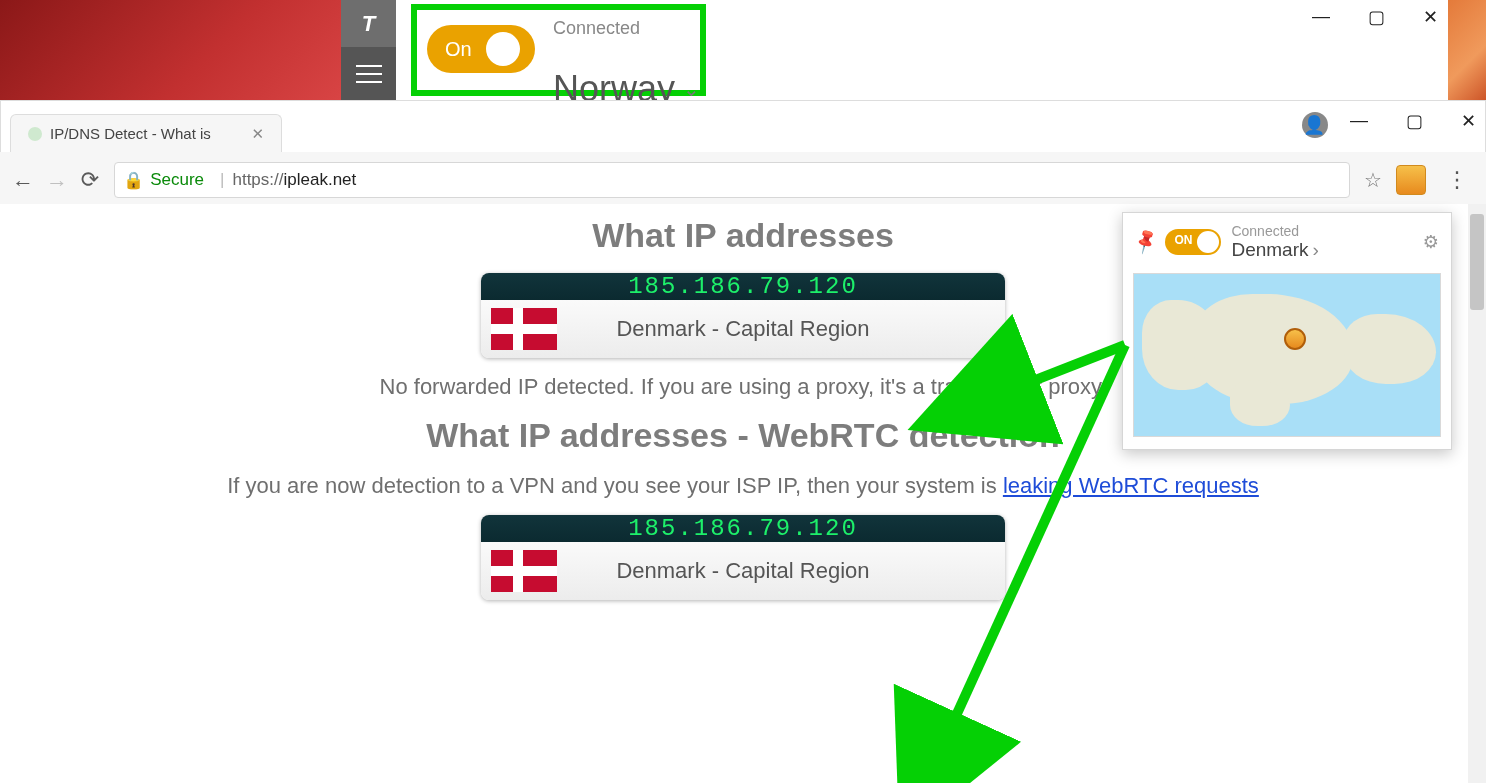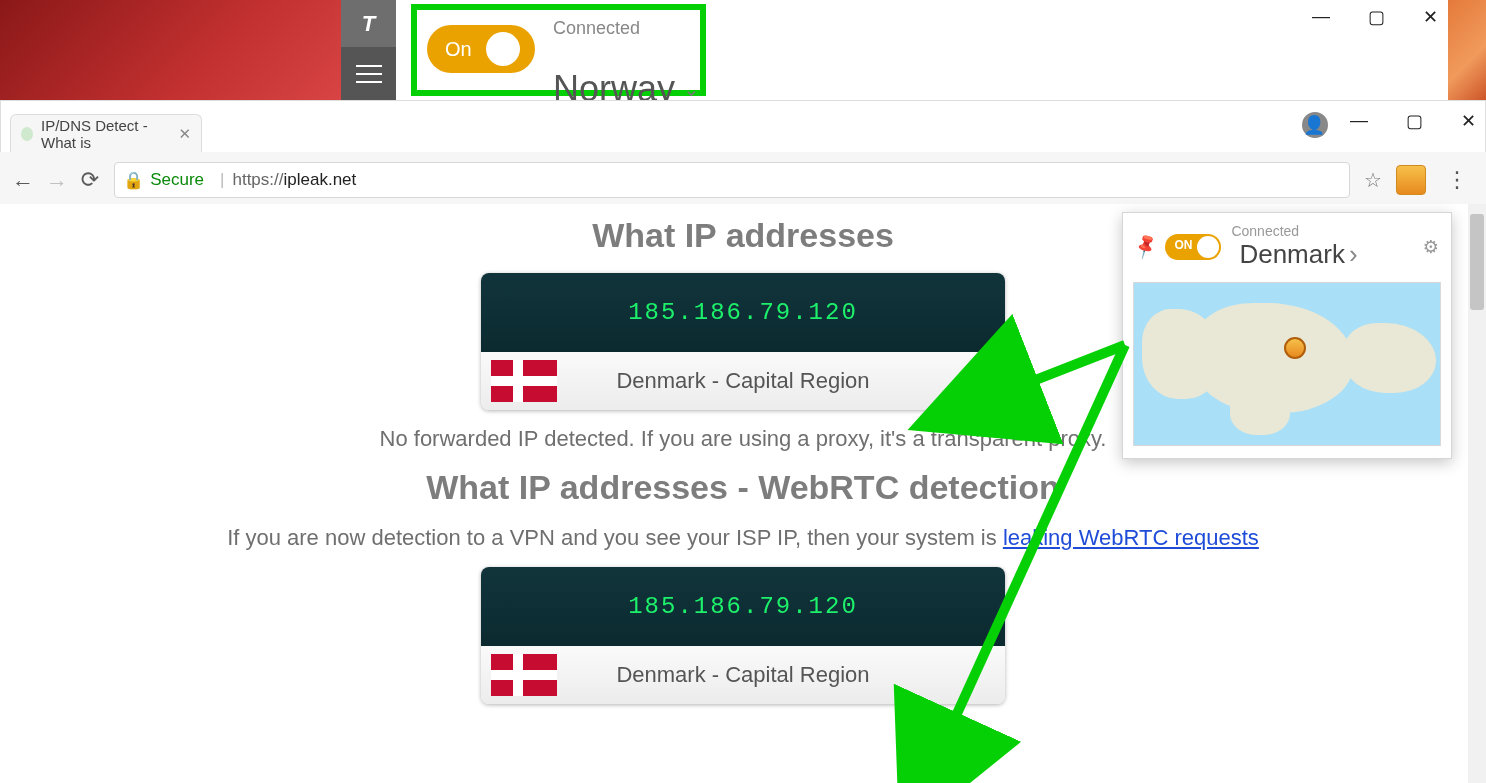--- a/index.html
+++ b/index.html
@@ -25,21 +25,21 @@
 .vpn-status .s1 { color:#888; font-size:18px; }
 .vpn-status .s2 { color:#555; font-size:36px; line-height:36px; display:flex; align-items:center;margin-top:32px; }
 .vpn-status .s2 .chev { margin-left:8px; font-size:20px; color:#777; }
 .win-controls { position:absolute; right:10px; top:6px; display:flex; gap:38px; font-size:18px; color:#222; }
 .win-controls span { cursor:pointer; font-family: "Segoe UI Symbol", sans-serif; }
 
 
 .chrome { position:absolute; top:100px; left:0; right:0; bottom:0; background:#fff; box-shadow: inset 0 0 0 1px #ddd; }
 .chrome-top { height:56px; position:relative; }
 .chrome-top:before { content:""; position:absolute; left:0; right:0; top:52px; height:4px; background:#f6f6f6; }
-.tab { position:absolute; left:10px; top:14px; width:192px; height:38px; background:#f6f6f6; border:1px solid #ddd; border-bottom:0; border-radius:6px 6px 0 0; display:flex; align-items:center; padding:0 10px; box-sizing:border-box; font-size:15px; color:#444; }
+.tab { position:absolute; left:10px; top:14px; width:272px; height:38px; background:#f6f6f6; border:1px solid #ddd; border-bottom:0; border-radius:6px 6px 0 0; display:flex; align-items:center; padding:0 17px; box-sizing:border-box; font-size:15px; color:#444; }
 .tab .dot { width:14px; height:14px; border-radius:50%; background:#cfe9cf; margin-right:8px; }
 .tab .x { margin-left:auto; color:#888; }
 .user-icon { position:absolute; right:158px; top:12px; width:26px; height:26px; border-radius:50%; background:#888; color:#fff; display:flex; align-items:center; justify-content:center; font-size:18px; }
 .win-controls2 { position:absolute; right:10px; top:10px; display:flex; gap:38px; font-size:18px; color:#222; }
 .win-controls2 span { cursor:pointer; font-family:"Segoe UI Symbol", sans-serif; }
 
 .addr-bar { height:48px; background:#f6f6f6; border-bottom:1px solid #e0e0e0; display:flex; align-items:center; padding:0 12px; gap:14px; }
 .addr-bar .nav-ico { color:#5a5a5a; font-size:22px; width:20px; text-align:center; cursor:pointer; }
 .addr-bar .nav-ico.disabled { color:#c0c0c0; }
 .url-box { flex:1; display:flex; align-items:center; background:#fff; border:1px solid #d7d7d7; border-radius:4px; height:34px; padding:0 8px; font-size:17px; }
@@ -49,39 +49,39 @@
 .url-text { color:#666; }
 .url-text .host { color:#222; }
 .star { color:#777; font-size:20px; cursor:pointer; }
 .ext-ico { width:28px; height:28px; background:linear-gradient(#f6c04a,#e78a1e); border-radius:4px; border:1px solid #d18a1e; cursor:pointer; }
 .more-ico { font-size:22px; color:#555; cursor:pointer; padding:0 6px; }
 
 
 .page { position:absolute; top:104px; left:0; right:0; bottom:0; overflow:hidden; background:#fff; }
 h2.section { text-align:center; color:#7d7d7d; font-size:34px; font-weight:700; margin:12px 0 18px; }
 .ip-card { width:524px; margin:0 auto 14px; border-radius:8px; overflow:hidden; box-shadow:0 1px 4px rgba(0,0,0,.3); }
-.ip-card .ip-row { background:linear-gradient(#11343b,#0b2a30); color:#1df06a; text-align:center; font-family: "Consolas","Courier New",monospace; font-size:24px; letter-spacing:2px; padding:26px 0; }
+.ip-card .ip-row { background:linear-gradient(#11343b,#0b2a30); color:#1df06a; text-align:center; font-family: "Consolas","Courier New",monospace; font-size:24px; letter-spacing:2px; padding:0 0; }
 .ip-card .loc-row { background:linear-gradient(#fafafa,#ececec); display:flex; align-items:center; padding:8px 10px; font-size:22px; color:#555; }
 .loc-row .flag { width:66px; height:42px; margin-right: -66px; position:relative; background:#c60c30; display:flex; align-items:center; justify-content:center; }
 .loc-row .flag::before { content:""; position:absolute; left:0; right:0; top:50%; height:10px; margin-top:-5px; background:#fff; }
 .loc-row .flag::after { content:""; position:absolute; top:0; bottom:0; left:22px; width:10px; background:#fff; }
 .loc-row .loc-text { flex:1; text-align:center;  }
 p.info { color:#6f6f6f; font-size:22px; text-align:center; margin:16px 60px; }
 p.info a { color:#1e4cd8; text-decoration:underline; }
 
 
 .ext-popup { position:absolute; top:112px; right:34px; width:328px; background:#fff; border:1px solid #d6d6d6; box-shadow:0 4px 14px rgba(0,0,0,.22); }
 .ext-popup .row1 { display:flex; align-items:center; padding:10px 12px 4px; }
 .pin { color:#bbb; transform:rotate(-30deg); font-size:18px; }
 .gear { margin-left:auto; color:#999; font-size:18px; cursor:pointer; }
 .toggle-sm { width:56px; height:26px; border-radius:14px; background:#eaa200; position:relative; margin:0 10px 0 8px; }
 .toggle-sm .lbl { position:absolute; left:9px; top:4px; color:#fff; font-size:12px; font-weight:700; }
 .toggle-sm .knob { position:absolute; right:2px; top:2px; width:22px; height:22px; border-radius:50%; background:#fff; }
 .ext-status .s1 { color:#999; font-size:14px; }
-.ext-status .s2 { color:#444; font-size:26px; display:flex; align-items:center;margin-left:8px; }
+.ext-status .s2 { color:#444; font-size:19px; display:flex; align-items:center; }
 .ext-status .s2 .chev { margin-left:4px; color:#888; }
 .map { height:162px; margin:8px 10px 12px; border:1px solid #d9d9d9; background:#a9dff7; position:relative; overflow:hidden; }
 .land { position:absolute; background:#e9e8d6; border-radius:40% 60% 50% 50%; }
 .l1{ left:8px; top:26px; width:80px; height:90px; }
 .l2{ left:60px; top:20px; width:160px; height:110px; }
 .l3{ left:210px; top:40px; width:92px; height:70px; }
 .l4{ left:96px; top:106px; width:60px; height:46px; }
 .pin-marker { position:absolute; left:150px; top:54px; width:18px; height:18px; border-radius:50%; background:linear-gradient(#f6c04a,#e78a1e); border:2px solid #b05e0a; }
 
 

